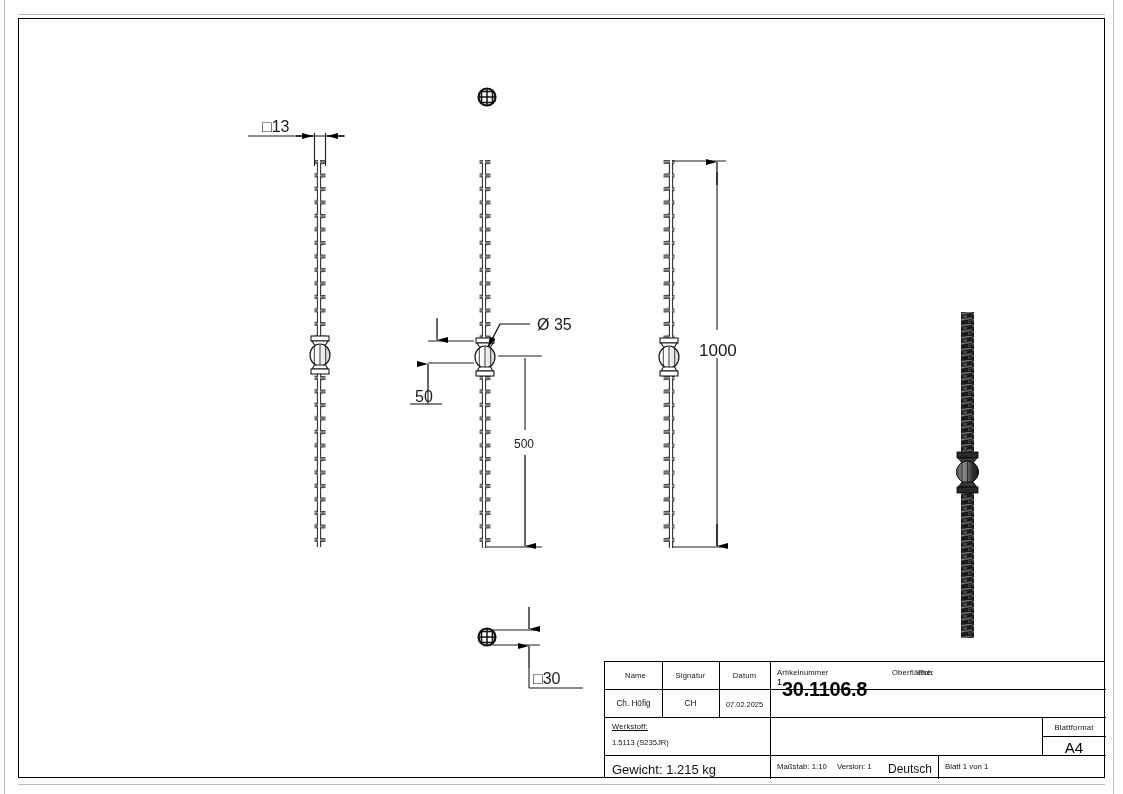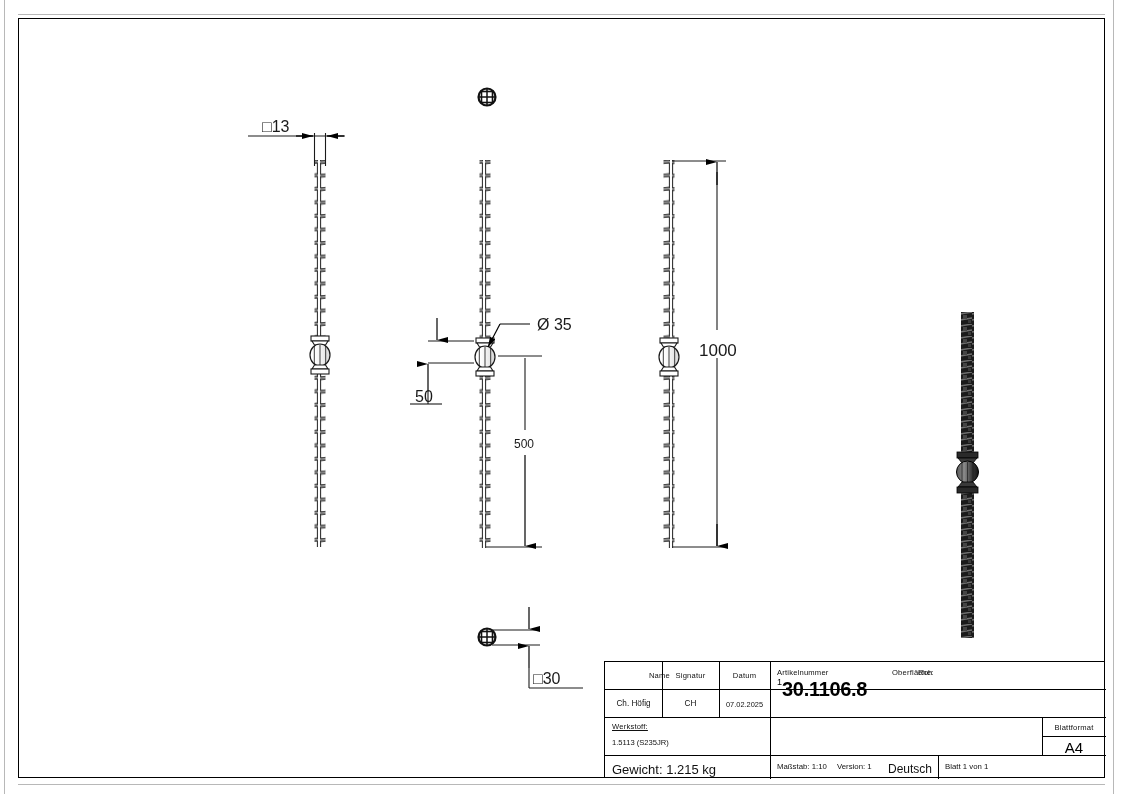--- a/index.html
+++ b/index.html
@@ -201,21 +201,21 @@
     <div class="tb-line" style="left:0;top:93px;width:501px;height:1.2px;"></div>
     <div class="tb-line" style="left:437px;top:74px;width:64px;height:1.2px;"></div>
 
     <div class="tb-line" style="left:57px;top:0;width:1.2px;height:55px;"></div>
     <div class="tb-line" style="left:114px;top:0;width:1.2px;height:55px;"></div>
     <div class="tb-line" style="left:165px;top:0;width:1.2px;height:93px;"></div>
     <div class="tb-line" style="left:437px;top:55px;width:1.2px;height:38px;"></div>
     <div class="tb-line" style="left:165px;top:93px;width:1.2px;height:24px;"></div>
     <div class="tb-line" style="left:333px;top:93px;width:1.2px;height:24px;"></div>
 
-    <div class="tb-cell ctr tb-lbl" style="left:8px;top:9px;width:57px;text-align:right;">Name</div>
+    <div class="tb-cell ctr tb-lbl" style="left:2px;top:9px;width:57px;">Name</div>
     <div class="tb-cell ctr tb-lbl" style="left:57px;top:9px;width:57px;">Signatur</div>
     <div class="tb-cell ctr tb-lbl" style="left:114px;top:9px;width:51px;">Datum</div>
 
     <div class="tb-cell ctr tb-val" style="left:0;top:37px;width:57px;">Ch. Höfig</div>
     <div class="tb-cell ctr tb-val" style="left:57px;top:37px;width:57px;">CH</div>
     <div class="tb-cell ctr tb-val" style="left:114px;top:38px;width:51px;font-size:7.4px;">07.02.2025</div>
 
     <div class="tb-cell tb-lbl" style="left:172px;top:6px;">Artikelnummer</div>
     <div class="tb-cell tb-lbl" style="left:287px;top:6px;">Oberfläche:</div>
     <div class="tb-cell tb-lbl" style="left:313px;top:6px;">Roh</div>

